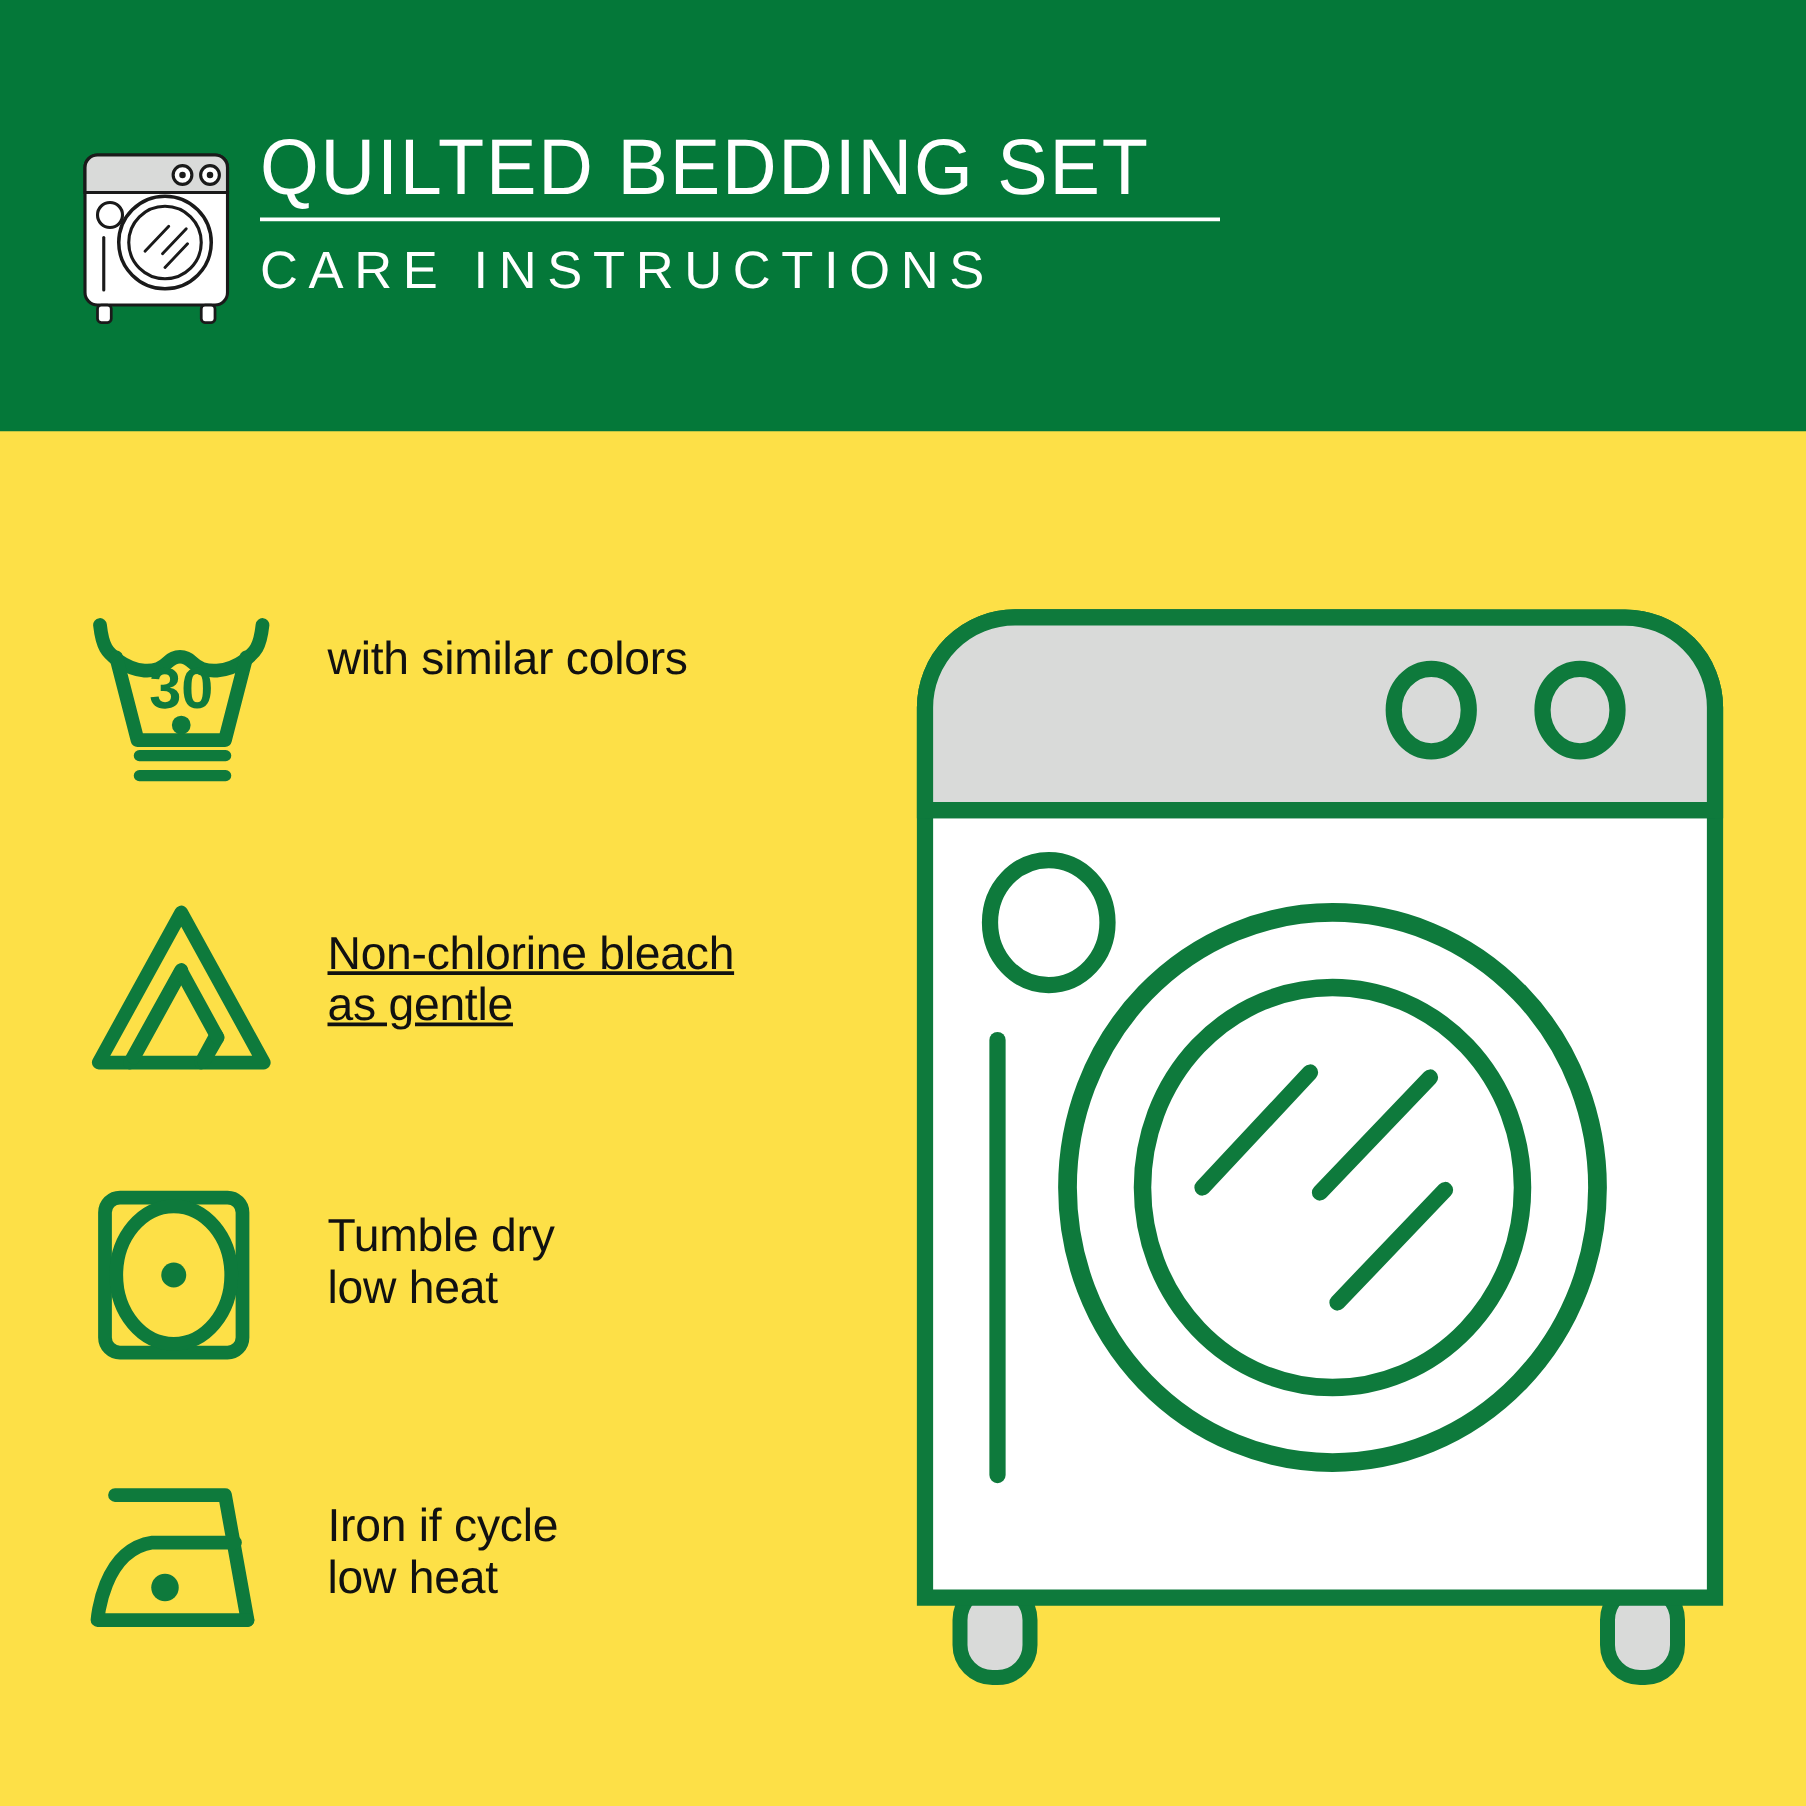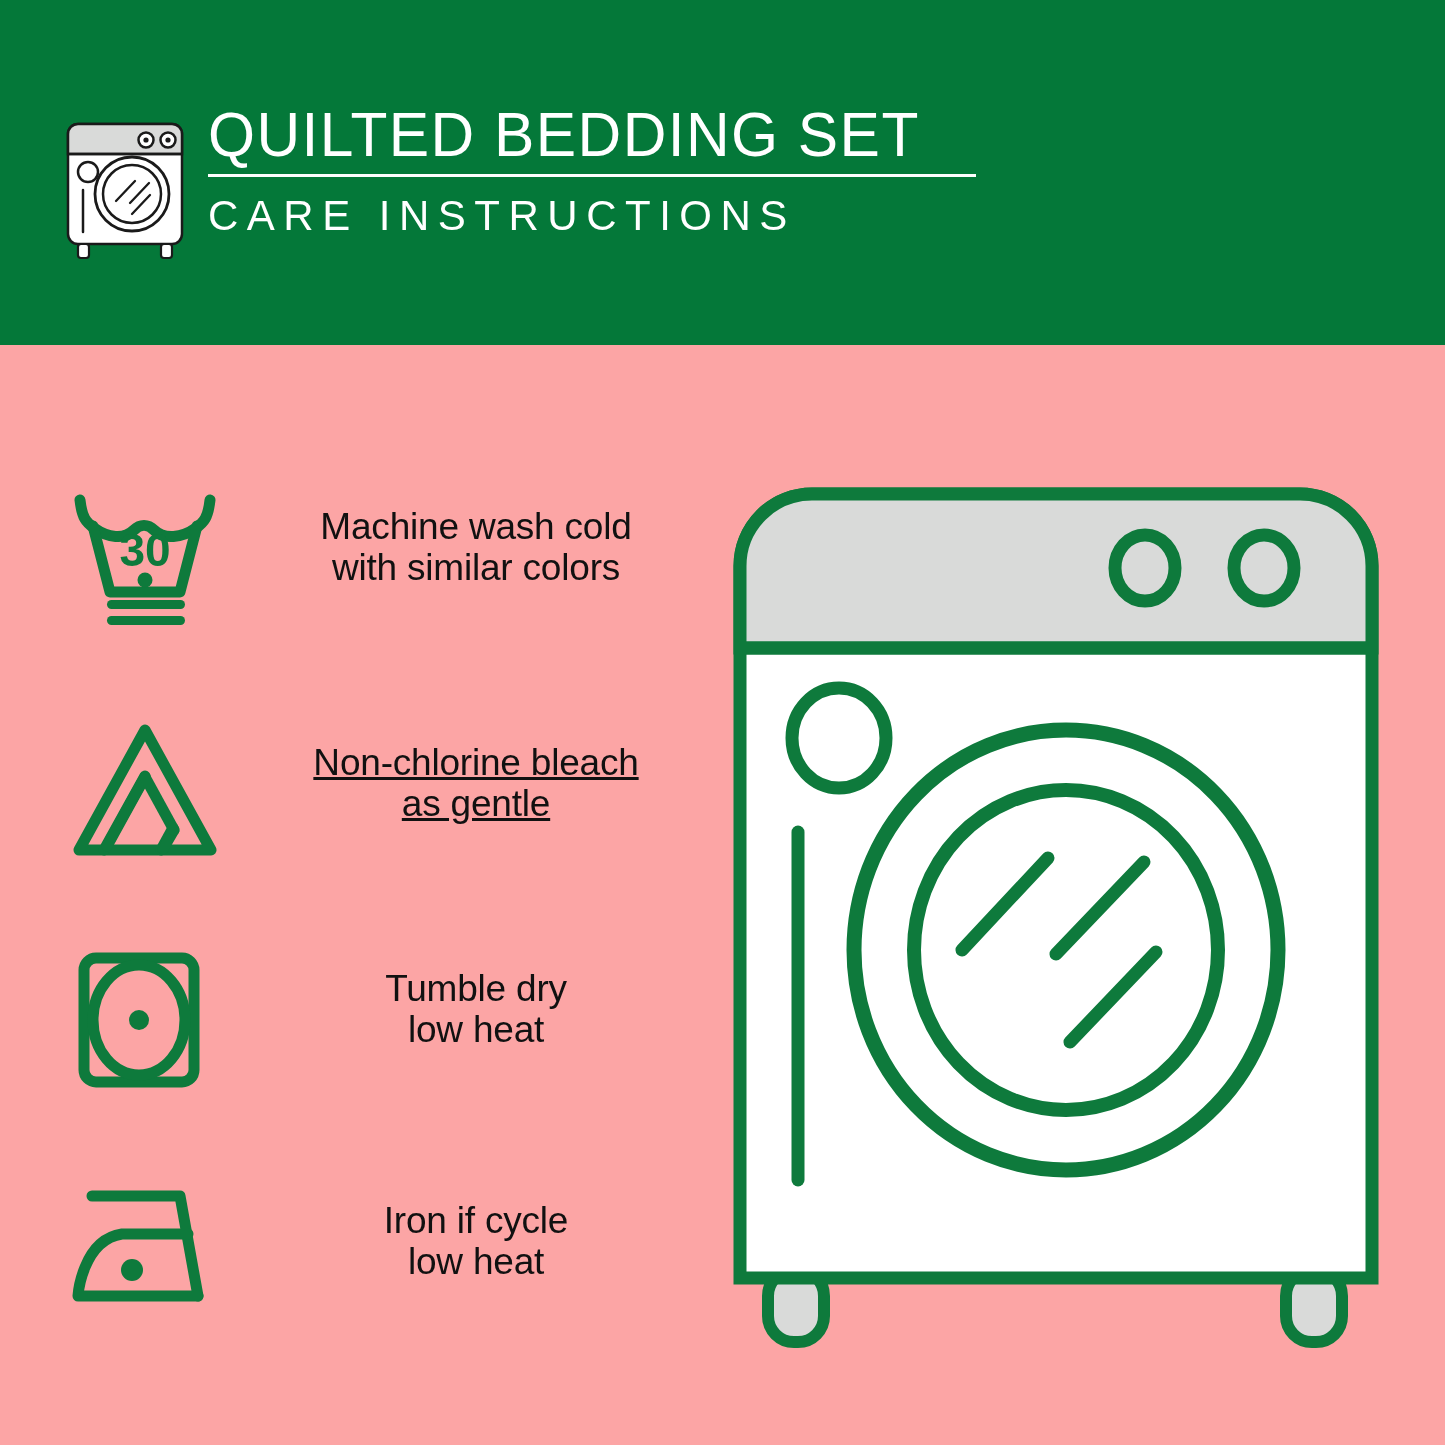--- a/index.html
+++ b/index.html
@@ -7,21 +7,21 @@
     padding: 0;
     background: #ffffff;
   }
   body {
     font-family: "Liberation Sans", sans-serif;
   }
   .page {
     position: relative;
     width: 1445px;
     height: 1445px;
-    background: #fca5a5;
+    background: #fde047;
     overflow: hidden;
   }
 
   
   .header-band {
     position: absolute;
     left: 0;
     top: 0;
     width: 1445px;
     height: 345px;
@@ -74,21 +74,20 @@
     line-height: 66px;
     white-space: nowrap;
   }
 
   
   .care-list {
     position: absolute;
     left: 70px;
     top: 488px;
     width: 620px;
-    text-align: center;
   }
   .care-row {
     position: relative;
     display: flex;
     align-items: flex-start;
     height: 228px;
   }
   .care-sym {
     flex: 0 0 170px;
     height: 150px;
@@ -187,21 +186,20 @@
 
           <text x="75" y="78" text-anchor="middle" font-family="Liberation Sans, sans-serif" font-size="46" font-weight="700" fill="#0E7A3C">30</text>
 
           <circle cx="75" cy="92" r="7.5" fill="#0E7A3C"></circle>
 
           <rect x="37" y="112" width="78" height="9" rx="4.5" fill="#0E7A3C"></rect>
           <rect x="37" y="128" width="78" height="9" rx="4.5" fill="#0E7A3C"></rect>
         </svg>
       </div>
       <div class="care-copy">
-        <span class="ln">Machine wash cold</span>
         <span class="ln">with similar colors</span>
       </div>
     </div>
 
     <div class="care-row row-bleach">
       <div class="care-sym">
         <svg width="152" height="140" viewBox="0 0 152 140" xmlns="http://www.w3.org/2000/svg">
           <g fill="none" stroke="#0E7A3C" stroke-width="11" stroke-linecap="round" stroke-linejoin="round">
 
             <path d="M75 8 L141 128 L9 128 Z"></path>

